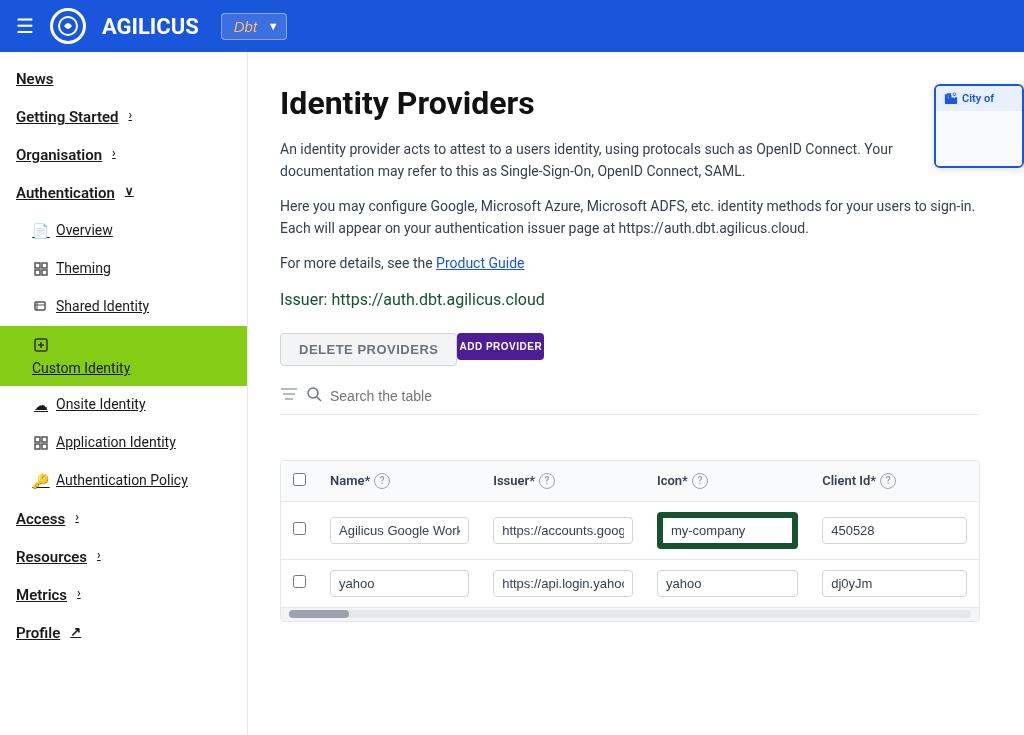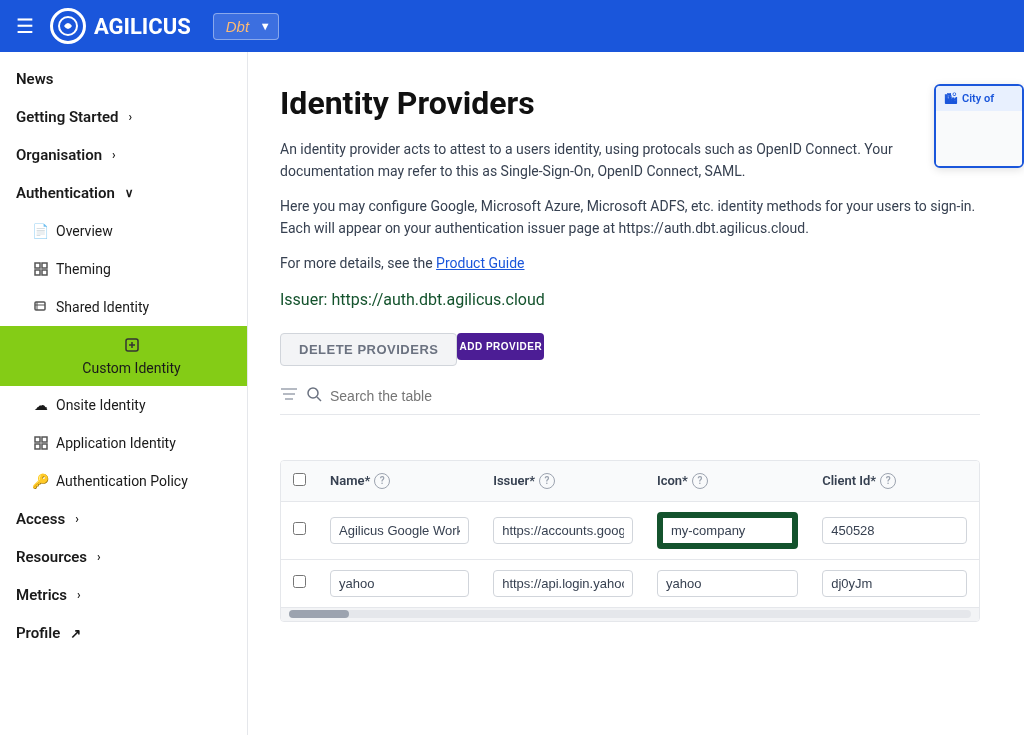--- a/index.html
+++ b/index.html
@@ -16,21 +16,21 @@
       flex-shrink: 0;
     }
     .header-menu-icon {
       color: white;
       font-size: 20px;
       cursor: pointer;
     }
     .header-logo {
       display: flex;
       align-items: center;
-      gap: 8px;
+      gap: 16px;
       color: white;
       font-size: 22px;
       font-weight: 700;
     }
     .logo-circle {
       width: 36px;
       height: 36px;
       border: 3px solid white;
       border-radius: 50%;
       display: flex;
@@ -77,26 +77,26 @@
     .sidebar {
       width: 248px;
       flex-shrink: 0;
       background: #fff;
       border-right: 1px solid #e5e7eb;
       overflow-y: auto;
       padding: 8px 0;
     }
     .sidebar-item {
       display: flex;
-      align-items: center;
       padding: 10px 16px;
       cursor: pointer;
       font-size: 15px;
       color: #1a1a1a;
       gap: 6px;
+      text-decoration: underline;
     }
     .sidebar-item.active {
       background: #84cc16;
       color: #1a1a1a;
       font-weight: 500;
       flex-direction: column;
     }
     .sidebar-item.section-header {
       font-weight: 600;
       font-size: 15px;

